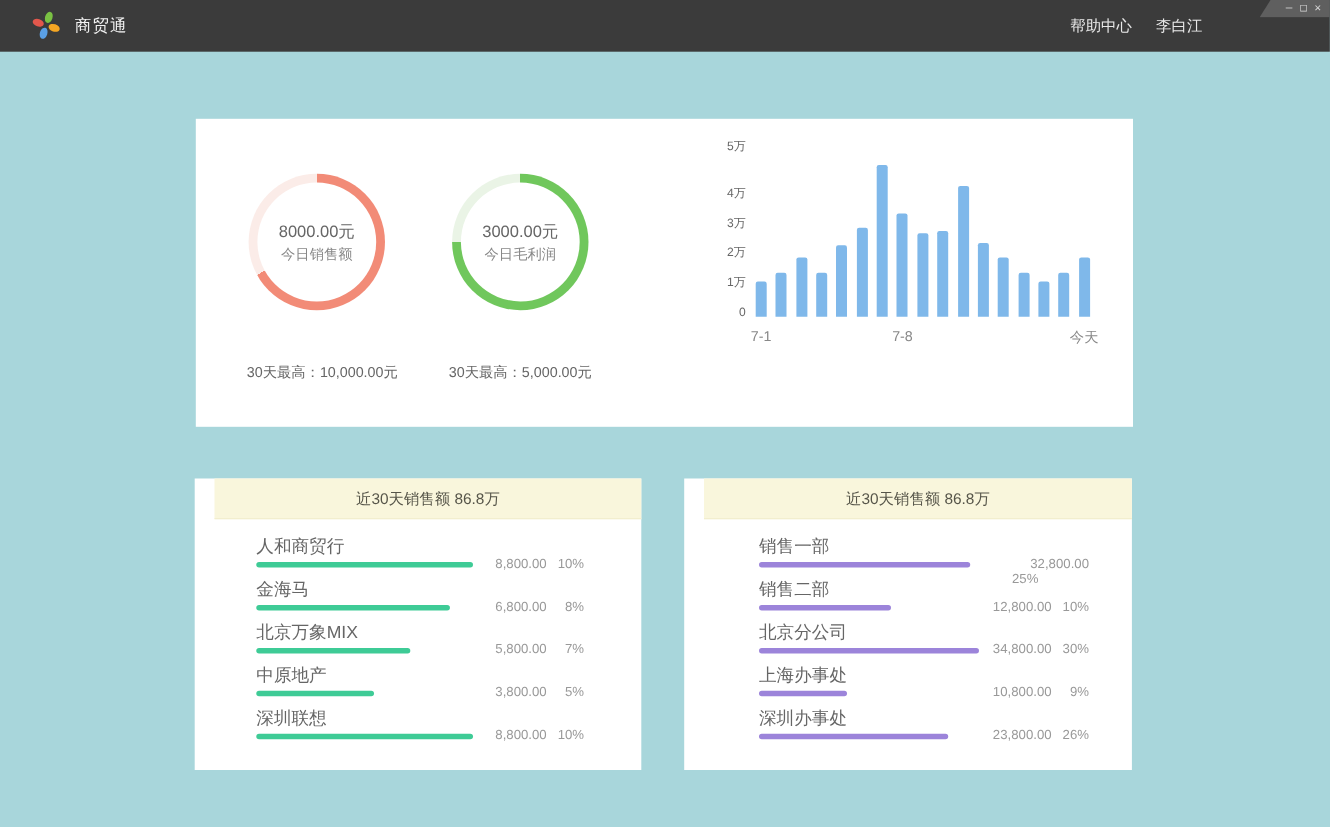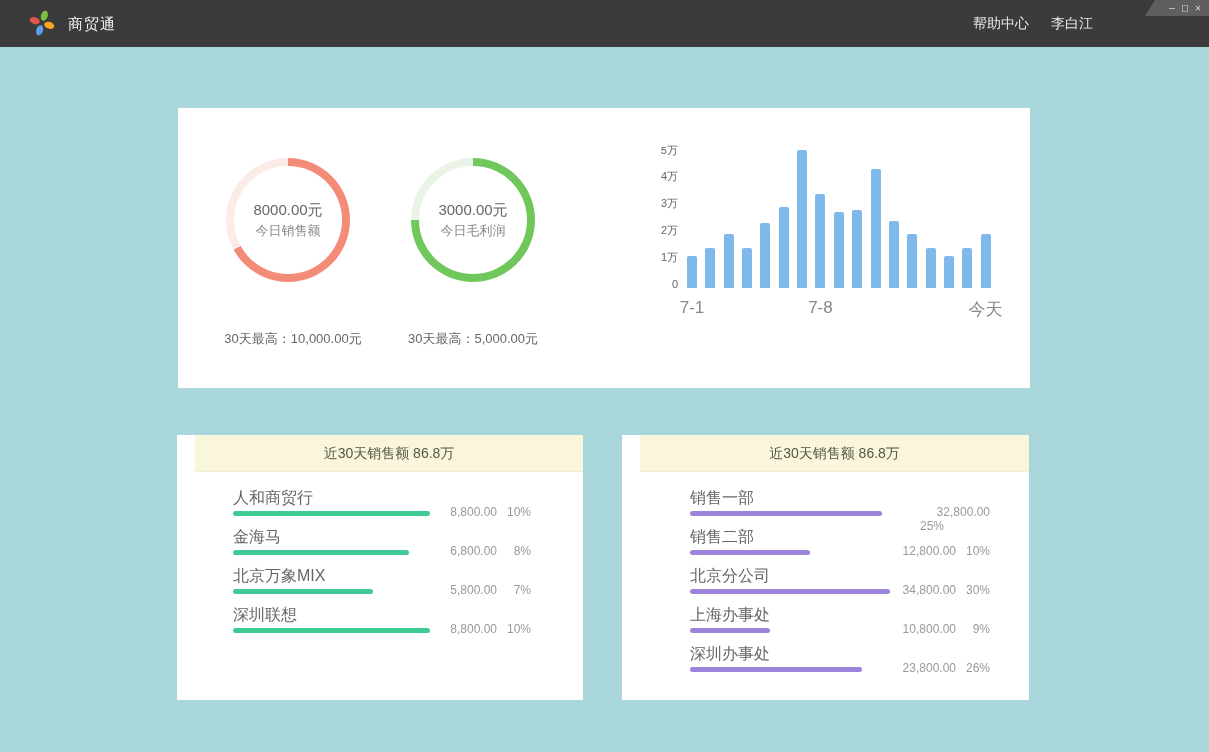--- a/index.html
+++ b/index.html
@@ -32,21 +32,21 @@
   .donut-label { font-size:13px; color:#888; }
   .donut-caption { position:absolute; top:222px; width:190px; text-align:center; font-size:13px; color:#666; }
   .caption-1 { left:20px; }
   .caption-2 { left:200px; }
 
   
   .chart { position:absolute; left:460px; top:0; width:380px; height:280px; }
   .y-tick { position:absolute; left:0; width:40px; text-align:right; font-size:11px; color:#666; line-height:14px; }
   .bars { position:absolute; left:49px; top:0; width:310px; height:180px; }
   .bar { position:absolute; bottom:0; width:10px; background:#7fb8ea; border-radius:2px 2px 0 0; }
-  .x-label { position:absolute; top:190px; width:40px; text-align:center; font-size:17px; color:#888; }
+  .x-label { position:absolute; top:190px; width:40px; text-align:center; font-size:13px; color:#888; }
   .chart-caption { position:absolute; left:49px; top:222px; width:310px; text-align:center; font-size:13px; color:#666; }
 
   
   .rank-card { top:435px; height:265px;padding-left:18px; }
   .rank-left  { left:177px; width:406px; }
   .rank-right { left:622px; width:407px; }
   .rank-header { height:37px; line-height:37px; text-align:center; font-size:14px; color:#565549;
                  background:#f9f6dc; border-bottom:1px solid #f1eecd; }
   .rank-body { padding-top:12px; position:relative; }
   .rank-row { position:relative; height:39px; }
@@ -97,21 +97,21 @@
   </div>
   <div class="donut-caption caption-2">30天最高：5,000.00元</div>
 
   <div class="chart">
     <div id="y-axis">
         <div class="y-tick" style="top: 169px;">0</div>
         <div class="y-tick" style="top: 142px;">1万</div>
         <div class="y-tick" style="top: 115px;">2万</div>
         <div class="y-tick" style="top: 88px;">3万</div>
         <div class="y-tick" style="top: 61px;">4万</div>
-        <div class="y-tick" style="top: 36px; font-family: Liberation Mono, monospace;">5万</div>
+        <div class="y-tick" style="top: 18px;">5万</div>
       </div>
     <div class="bars" id="chart-bars">
         <div class="bar" style="left: 0px; height: 32.4px; background: rgb(127, 184, 234);"></div>
         <div class="bar" style="left: 18.35px; height: 40.5px; background: rgb(127, 184, 234);"></div>
         <div class="bar" style="left: 36.7px; height: 54px; background: rgb(127, 184, 234);"></div>
         <div class="bar" style="left: 55.05px; height: 40.5px; background: rgb(127, 184, 234);"></div>
         <div class="bar" style="left: 73.4px; height: 64.8px; background: rgb(127, 184, 234);"></div>
         <div class="bar" style="left: 91.75px; height: 81px; background: rgb(127, 184, 234);"></div>
         <div class="bar" style="left: 110.1px; height: 137.7px; background: rgb(127, 184, 234);"></div>
         <div class="bar" style="left: 128.45px; height: 94.5px; background: rgb(127, 184, 234);"></div>
@@ -161,20 +161,30 @@
           <div class="row-label">北京万象MIX</div>
           <div class="row-bar" style="width: 140px; background: rgb(62, 203, 150);"></div>
         </div>
         <div class="row-values" style="right: 52px;">
           <div class="row-value">5,800.00</div>
           <div class="row-pct">7%</div>
         </div>
       </div>
       <div class="rank-row">
         <div class="rank-row-inner" style="left: 38px;">
+          <div class="row-label">中原地产</div>
+          <div class="row-bar" style="width: 107px; background: rgb(62, 203, 150);"></div>
+        </div>
+        <div class="row-values" style="right: 52px;">
+          <div class="row-value">3,800.00</div>
+          <div class="row-pct">5%</div>
+        </div>
+      </div>
+      <div class="rank-row">
+        <div class="rank-row-inner" style="left: 38px;">
           <div class="row-label">深圳联想</div>
           <div class="row-bar" style="width: 197px; background: rgb(62, 203, 150);"></div>
         </div>
         <div class="row-values" style="right: 52px;">
           <div class="row-value">8,800.00</div>
           <div class="row-pct">10%</div>
         </div>
       </div>
     </div>
 </div>

